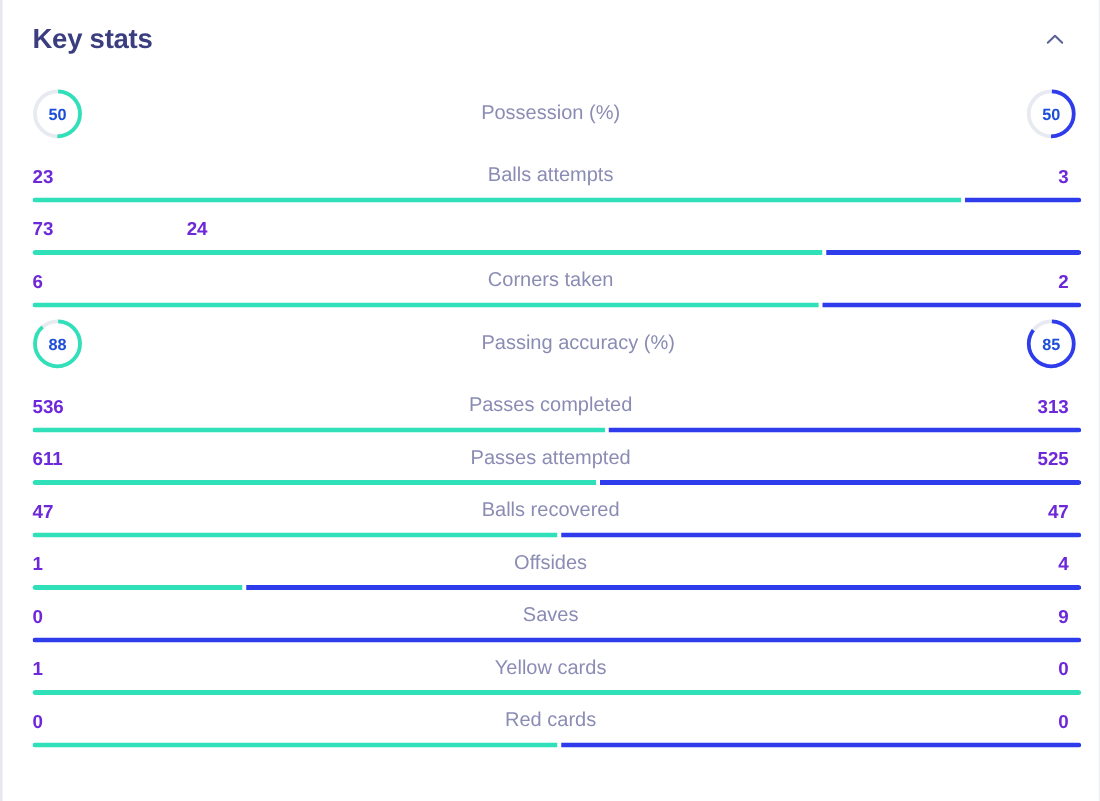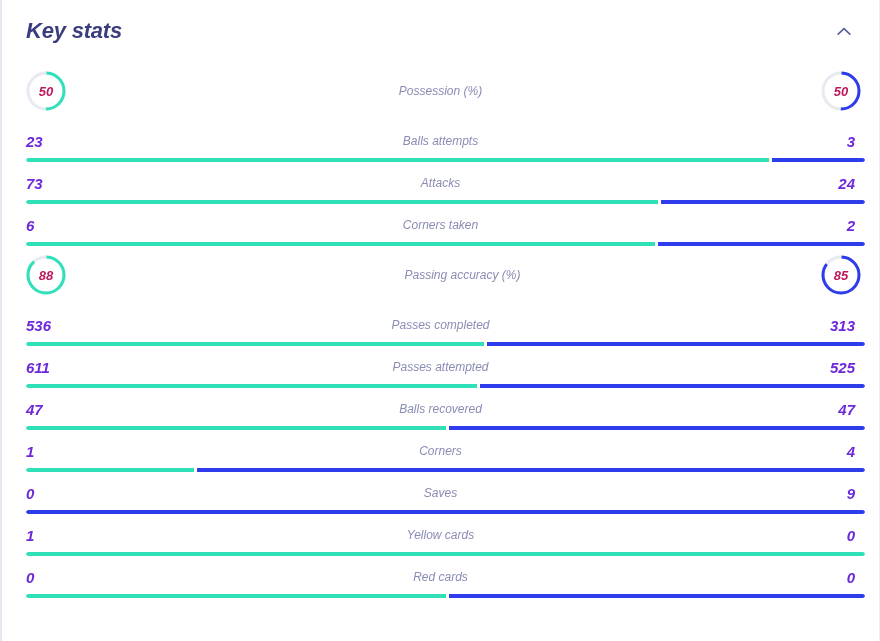--- a/index.html
+++ b/index.html
@@ -11,21 +11,20 @@
     -webkit-font-smoothing: antialiased;
   }
   #card {
     position: relative;
     width: 880px;
     height: 641px;
     background: #ffffff;
     border-left: 2px solid #e6e8ef;
     border-right: 1px solid #eceef3;
     overflow: hidden;
-    font-style: italic;
   }
 
   
   #header {
     height: 62px;
     display: flex;
     align-items: center;
     justify-content: space-between;
     padding: 0 22px 0 24px;
   }
@@ -61,21 +60,21 @@
     font-size: 15px;
     font-weight: bold;
     color: #6d28d9;
     min-width: 70px;
     line-height: 1;
   }
   .val.right { text-align: right; }
   .label {
     flex: 1;
     text-align: center;
-    font-size: 12px;
+    font-size: 16px;
     color: #8a8cb4;
     line-height: 1;
   }
 
   
   .bar {
     position: absolute;
     left: 24px;
     right: 14px;
     bottom: 0px;
@@ -102,21 +101,21 @@
   .donut-wrap.right { right: 16px; }
   .donut-wrap svg { display: block; }
   .donut-text {
     position: absolute;
     inset: 0;
     display: flex;
     align-items: center;
     justify-content: center;
     font-size: 13px;
     font-weight: bold;
-    color: #be185d;
+    color: #1d4ed8;
   }
 </style>
 </head>
 <body>
 
 <div id="card">
 
   <div id="header">
     <div id="page-title">Key stats</div>
     <button id="collapse-btn" aria-label="collapse">
@@ -154,21 +153,20 @@
         </div>
         <div class="bar">
           <div class="seg-home" style="width:88.5%"></div>
           <div class="gap"></div>
           <div class="seg-away" style="flex:1 1 auto"></div>
         </div>
       </div>
       <div class="stat-row">
         <div class="row-top">
           <div class="val">73</div>
-          <div class="label">Attacks</div>
           <div class="val right">24</div>
         </div>
         <div class="bar">
           <div class="seg-home" style="width:75.3%"></div>
           <div class="gap"></div>
           <div class="seg-away" style="flex:1 1 auto"></div>
         </div>
       </div>
       <div class="stat-row">
         <div class="row-top">
@@ -233,21 +231,21 @@
         </div>
         <div class="bar">
           <div class="seg-home" style="width:50%"></div>
           <div class="gap"></div>
           <div class="seg-away" style="flex:1 1 auto"></div>
         </div>
       </div>
       <div class="stat-row">
         <div class="row-top">
           <div class="val">1</div>
-          <div class="label">Corners</div>
+          <div class="label">Offsides</div>
           <div class="val right">4</div>
         </div>
         <div class="bar">
           <div class="seg-home" style="width:20%"></div>
           <div class="gap"></div>
           <div class="seg-away" style="flex:1 1 auto"></div>
         </div>
       </div>
       <div class="stat-row">
         <div class="row-top">

